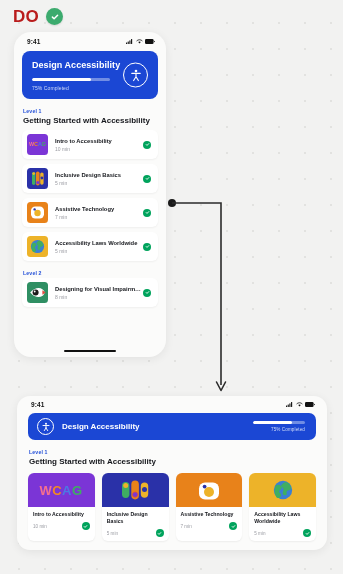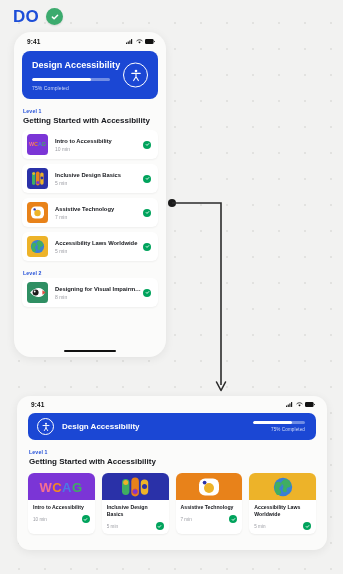--- a/index.html
+++ b/index.html
@@ -14,21 +14,21 @@
     position:relative;
     -webkit-font-smoothing:antialiased;
   }
 
   
   .do-header {
     position:absolute; left:13px; top:8px;
     display:flex; align-items:center; gap:7px;
   }
   .do-text {
-    font-size:17px; font-weight:bold; color:#1d4ed8;
+    font-size:17px; font-weight:bold; color:#b91c1c;
     letter-spacing:0.3px; line-height:1;
   }
   .do-badge {
     width:17px; height:17px; border-radius:50%;
     background:#3cab6e;
     display:flex; align-items:center; justify-content:center;
     box-shadow:0 1px 2px rgba(0,0,0,.12);
   }
   .do-badge svg { display:block; }
 
@@ -147,21 +147,21 @@
 
   .t-lvl { color:#2450d8; font-size:5.2px; font-weight:bold; margin:9px 0 2px 1px; letter-spacing:.15px; }
   .t-sec { font-size:8px; font-weight:bold; color:#15171c; margin:0 0 7px 1px; }
 
   .cards { display:flex; gap:7px; }
   .card {
     flex:1; background:#fff; border-radius:6px; overflow:hidden;
     box-shadow:0 1px 2px rgba(0,0,0,.06);
     display:flex; flex-direction:column;
   }
-  .card-img { height:27px; display:flex; align-items:center; justify-content:center; }
+  .card-img { height:34px; display:flex; align-items:center; justify-content:center; }
   .card-body { padding:4px 5px 4px 5px; flex:1; display:flex; flex-direction:column; }
   .card-title { font-size:5.2px; font-weight:bold; color:#15171c; line-height:1.35; }
   .card-foot { display:flex; align-items:center; justify-content:space-between; margin-top:4px; }
   .card-dur { font-size:4.6px; color:#9a9ba2; }
 </style>
 </head>
 <body>
 
 <div class="do-header">
   <div class="do-text">DO</div>

